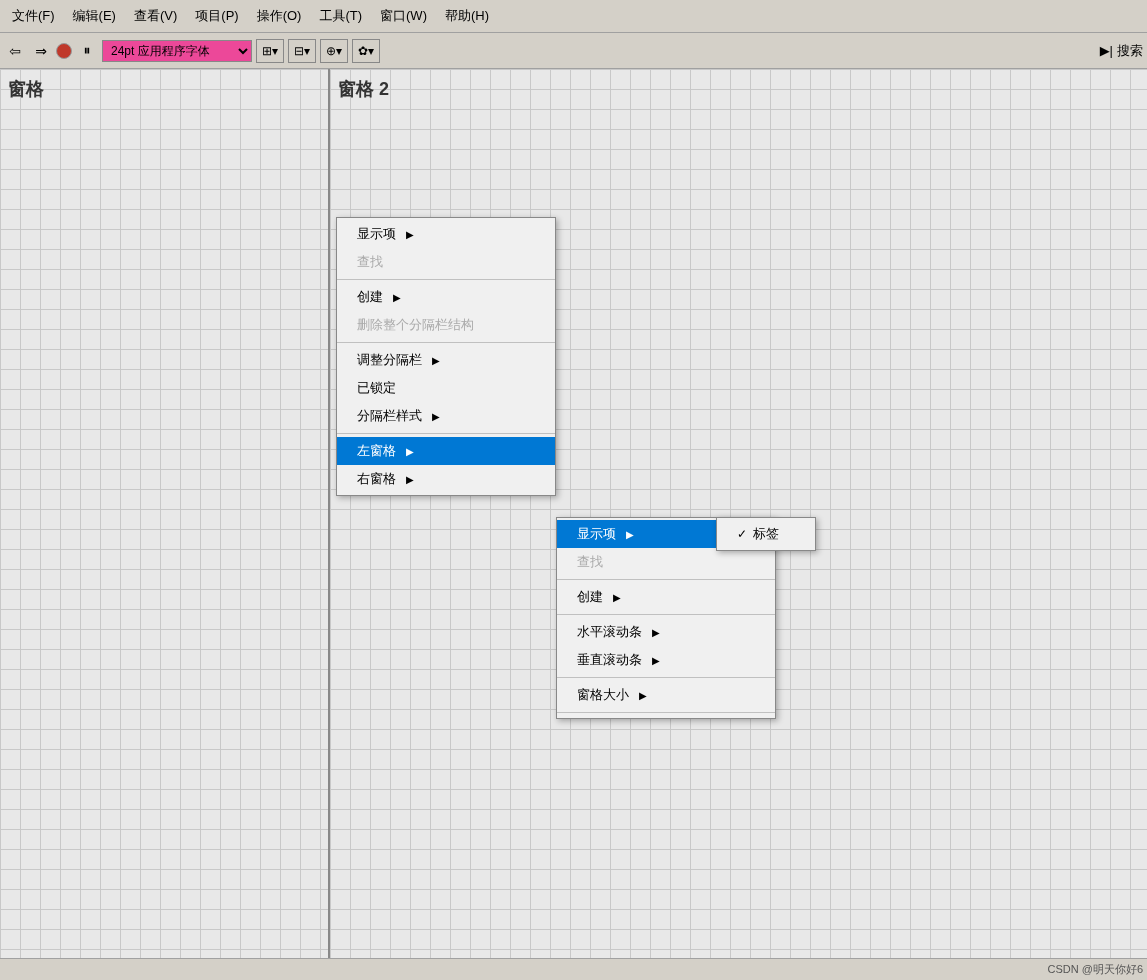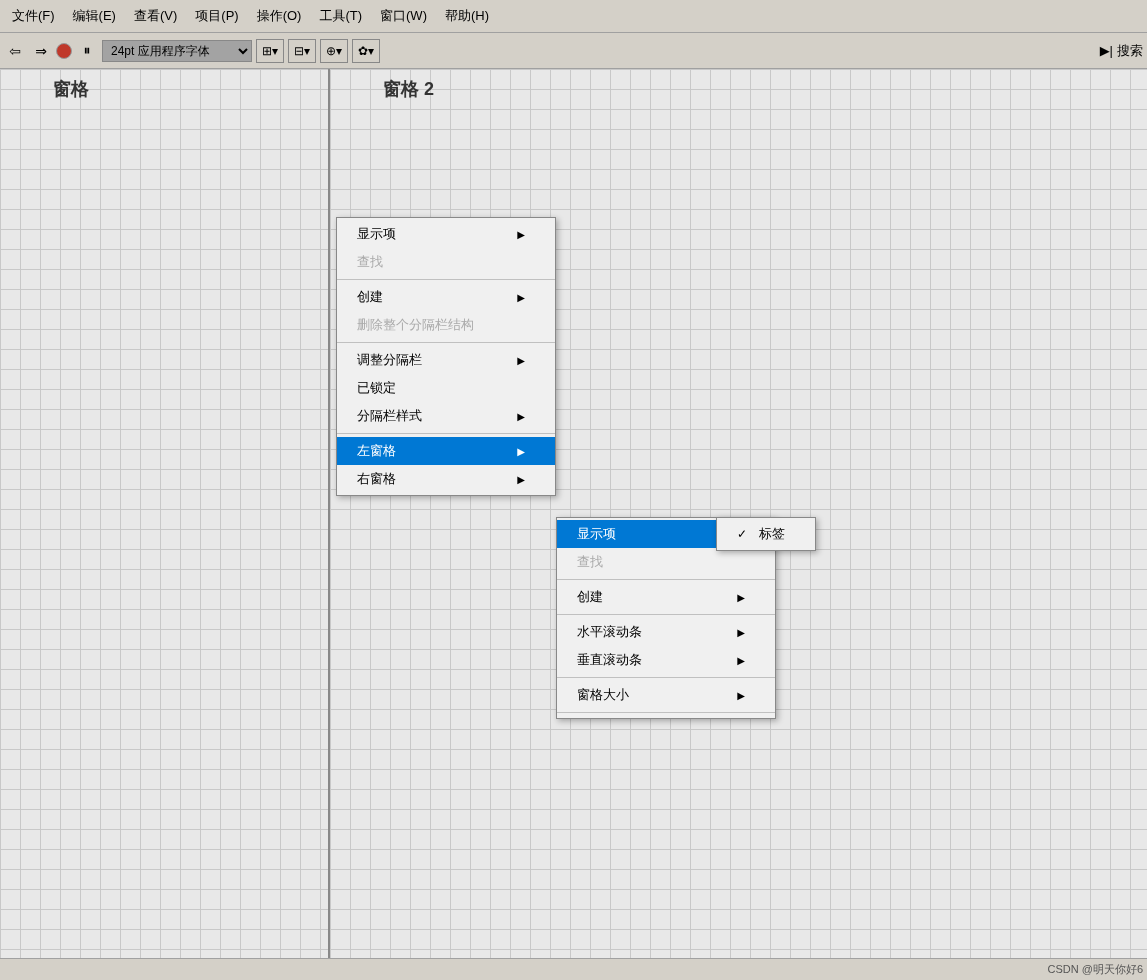--- a/index.html
+++ b/index.html
@@ -55,21 +55,21 @@
       background: #c0392b;
       border: 1px solid #999;
     }
     .toolbar-pause {
       font-size: 14px;
       cursor: pointer;
     }
     .toolbar-select {
       height: 22px;
       font-size: 12px;
-      background: #a3a3a3;
+      background: #ec4899;
       border: 1px solid #888;
       padding: 0 4px;
       min-width: 150px;
     }
     .toolbar-icon-btn {
       width: 28px;
       height: 24px;
       border: 1px solid #888;
       background: #d4d0c8;
       display: flex;
@@ -133,39 +133,38 @@
     }
 
     .pane-title {
       position: absolute;
       top: 8px;
       left: 8px;
       font-size: 18px;
       font-weight: bold;
       color: #333;
       z-index: 1;
-      margin-left: 45px;
     }
 
     
     .context-menu {
       position: absolute;
       background: #f0f0f0;
       border: 1px solid #888;
       box-shadow: 2px 2px 6px rgba(0,0,0,0.3);
       min-width: 220px;
       z-index: 100;
       padding: 2px 0;
     }
     .menu-item {
       padding: 5px 30px 5px 20px;
       cursor: pointer;
       display: flex;
       align-items: center;
-      justify-content: space-between;
+      justify-content: flex-start;
       font-size: 13px;
       position: relative;
     }
     .menu-item:hover, .menu-item.active {
       background: #0078d4;
       color: white;
     }
     .menu-item.disabled {
       color: #aaa;
       cursor: default;

